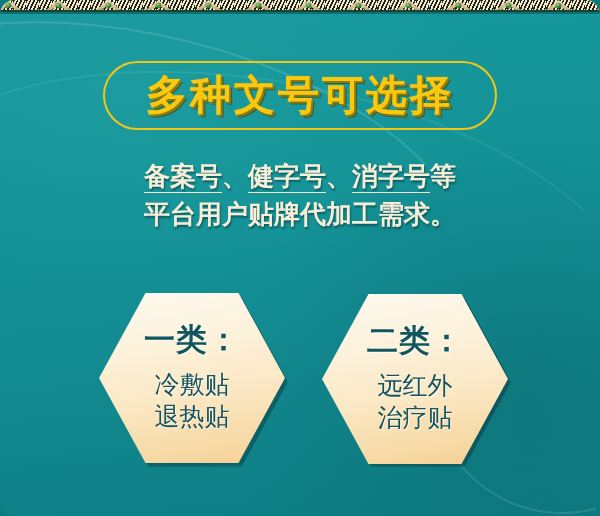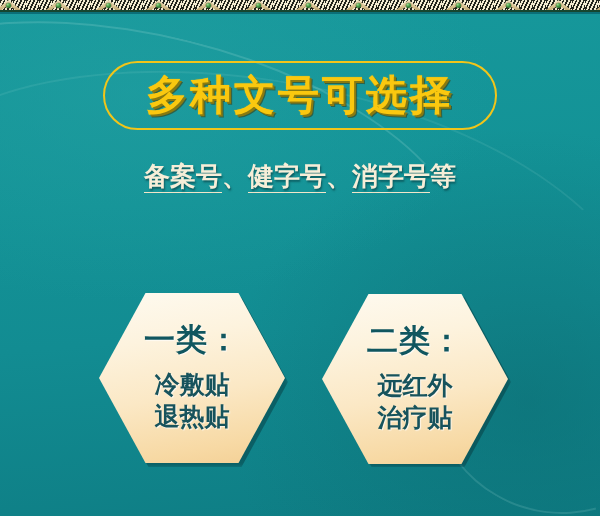--- a/index.html
+++ b/index.html
@@ -16,20 +16,21 @@
 
   #poster {
     position: relative;
     width: 600px;
     height: 516px;
     overflow: hidden;
     background:
       radial-gradient(ellipse 520px 300px at 22% 18%, rgba(35,160,162,0.55) 0%, rgba(14,123,128,0) 70%),
       radial-gradient(ellipse 420px 380px at 88% 78%, rgba(12,108,114,0.55) 0%, rgba(14,123,128,0) 72%),
       linear-gradient(175deg, #17999c 0%, #139296 38%, #128c92 62%, #0e7d84 100%);
+    border-radius: 15px;
   }
 
   
   .swirl {
     position: absolute;
     border-radius: 50%;
     border: 2px solid rgba(190, 235, 230, 0.16);
     border-color: rgba(190,235,230,0.18) transparent transparent transparent;
     pointer-events: none;
   }
@@ -193,21 +194,21 @@
     letter-spacing: 1px;
     color: #10565f;
     text-shadow: 1px 1px 1px rgba(255,255,255,0.8);
     white-space: nowrap;
     text-align: center;
   }
   .hex-lines {
     margin-top: 8px;
     text-align: left;
     font-family: "Liberation Serif", "DejaVu Serif", serif;
-    font-weight: bold;
+    font-weight: normal;
     font-size: 25px;
     line-height: 32px;
     color: #17535c;
     text-shadow: 1px 1px 1px rgba(255,255,255,0.75);
     white-space: nowrap;
   }
   .hex-lines span { display: block; }
 </style>
 </head>
 <body>
@@ -265,20 +266,21 @@
       </div>
     <div class="rule-dark"></div>
     <div class="rule-teal"></div>
   </div>
 
   <div class="title-pill"></div>
   <div class="title-text">多种文号可选择</div>
 
   <div class="body-text">
     <span class="ln"><span class="u">备案号</span><span>、</span><span class="u">健字号</span><span>、</span><span class="u">消字号</span><span>等</span></span>
+    <span class="ln">平台用户贴牌代加工需求。</span>
   </div>
 
   <div class="hex-shadow hex-1-shadow"></div>
   <div class="hex hex-1">
     <div class="hex-heading">一类：</div>
     <div class="hex-lines">
       <span>冷敷贴</span>
       <span>退热贴</span>
     </div>
   </div>

